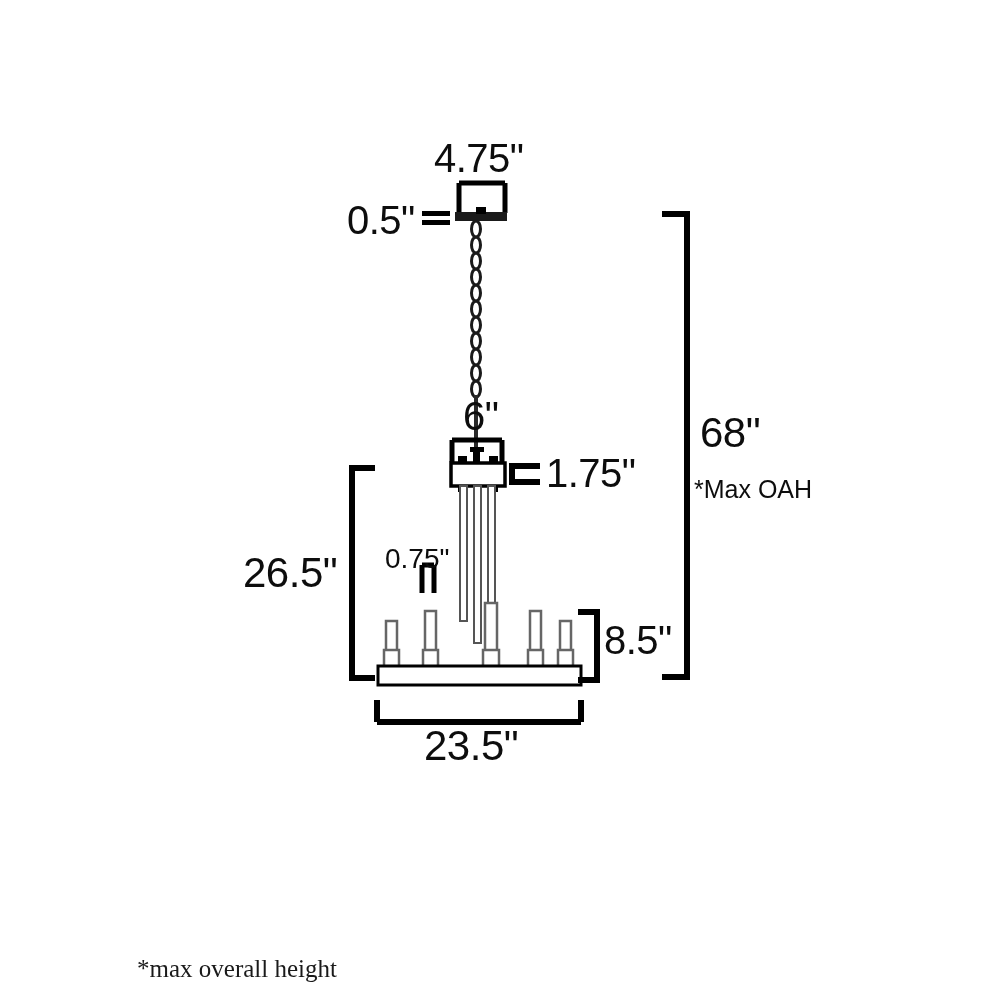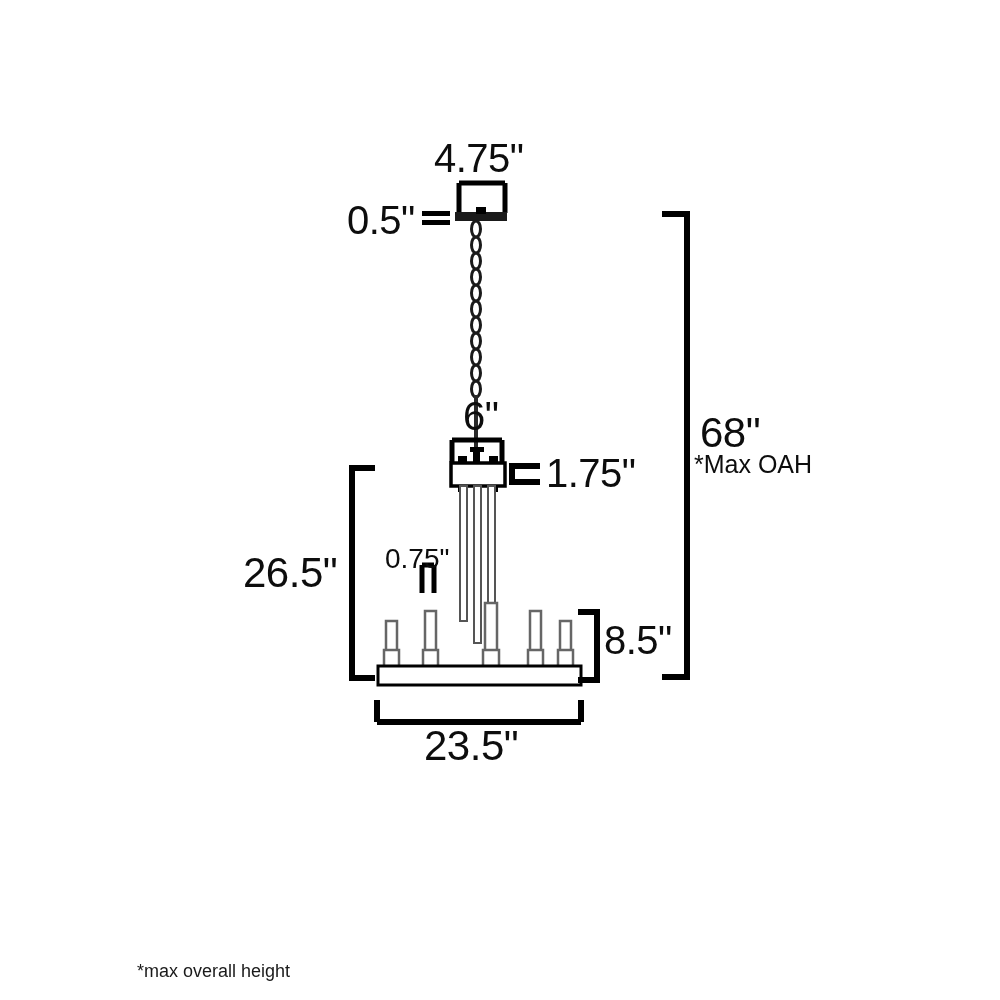--- a/index.html
+++ b/index.html
@@ -33,28 +33,28 @@
   .dim-xl { font-size: 42px; letter-spacing: -0.5px; }
   .dim-lg { font-size: 40px; letter-spacing: -0.5px; }
   .dim-md { font-size: 28px; }
   .sub-note {
     position: absolute;
     font-size: 25px;
     font-family: "Liberation Sans", sans-serif;
     color: #0d0d0d;
     white-space: nowrap;
     line-height: 1;
+    margin-top: 25px;
   }
   .footnote {
     position: absolute;
-    font-size: 18px;
-    font-family: Liberation Sans, sans-serif;
+    font-size: 25px;
+    font-family: Liberation Serif, serif;
     color: #1a1a1a;
     white-space: nowrap;
-    margin-top: 6px;
   }
 </style>
 </head>
 <body>
 
 <div id="page">
 
   <svg id="diagram-svg" viewBox="0 0 1000 1000">
 
     <g>

